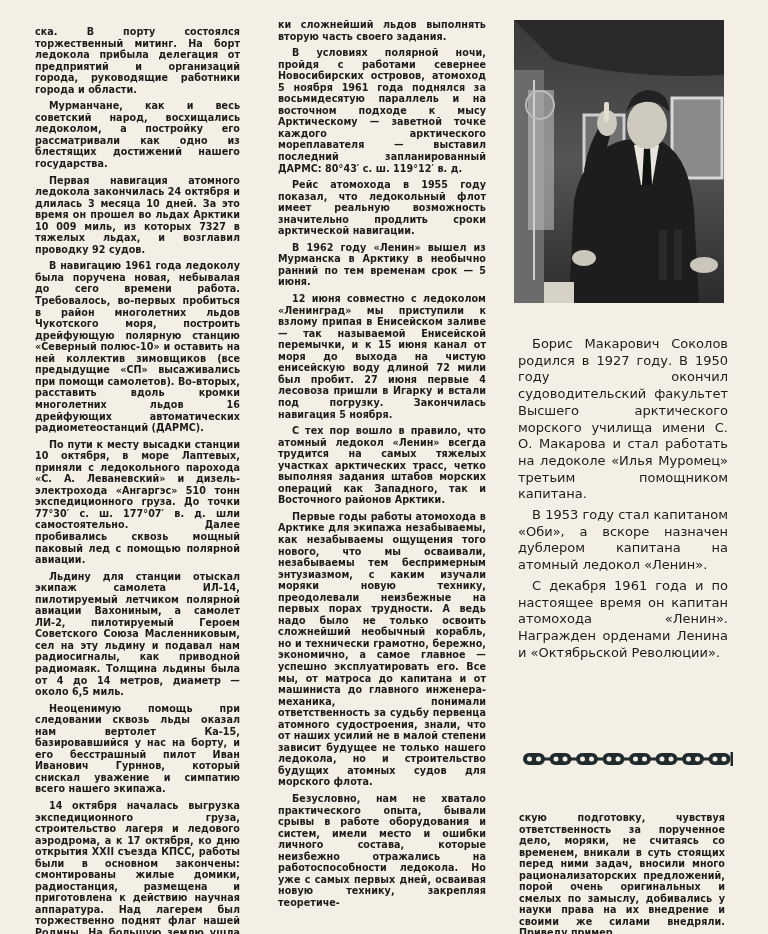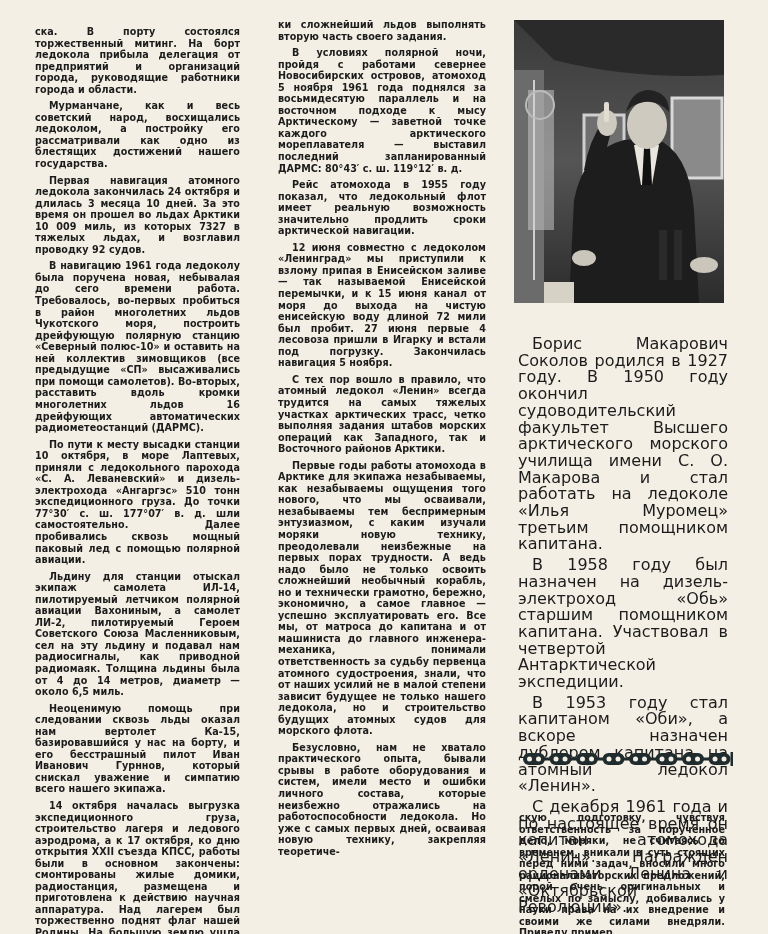--- a/index.html
+++ b/index.html
@@ -24,21 +24,21 @@
     font-weight: bold;
     font-size: 9.6px;
     line-height: 11.55px;
     letter-spacing: 0.05px;
   }
   #col1 { left: 35px; top: 26px; width: 205px; }
   #col2 { left: 278px; top: 19px; width: 208px; }
   #col3b { left: 519px; top: 812px; width: 206px; }
   #col3 {
     left: 518px; top: 336px; width: 210px;
-    font-size: 16px; line-height: 16.7px;
+    font-size: 13px; line-height: 16.7px;
     font-weight: normal;
   }
   #col3 p { text-indent: 14px; margin: 0 0 4px 0; }
 
   .photo {
     position: absolute;
     left: 514px; top: 20px; width: 210px; height: 283px;
     background: #2a2a2a;
     overflow: hidden;
   }
@@ -62,20 +62,21 @@
       <p>В навигацию 1961 года ледоколу была поручена новая, небывалая до сего времени работа. Требовалось, во-первых пробиться в район многолетних льдов Чукотского моря, построить дрейфующую полярную станцию «Северный полюс-10» и оставить на ней коллектив зимовщиков (все предыдущие «СП» высаживались при помощи самолетов). Во-вторых, расставить вдоль кромки многолетних льдов 16 дрейфующих автоматических радиометеостанций (ДАРМС).</p>
       <p>По пути к месту высадки станции 10 октября, в море Лаптевых, приняли с ледокольного парохода «С. А. Леваневский» и дизель-электрохода «Ангаргэс» 510 тонн экспедиционного груза. До точки 77°30′ с. ш. 177°07′ в. д. шли самостоятельно. Далее пробивались сквозь мощный паковый лед с помощью полярной авиации.</p>
       <p>Льдину для станции отыскал экипаж самолета ИЛ-14, пилотируемый летчиком полярной авиации Вахониным, а самолет ЛИ-2, пилотируемый Героем Советского Союза Масленниковым, сел на эту льдину и подавал нам радиосигналы, как приводной радиомаяк. Толщина льдины была от 4 до 14 метров, диаметр — около 6,5 миль.</p>
       <p>Неоценимую помощь при следовании сквозь льды оказал нам вертолет Ка-15, базировавшийся у нас на борту, и его бесстрашный пилот Иван Иванович Гурннов, который снискал уважение и симпатию всего нашего экипажа.</p>
       <p>14 октября началась выгрузка экспедиционного груза, строительство лагеря и ледового аэродрома, а к 17 октября, ко дню открытия XXII съезда КПСС, работы были в основном закончены: смонтированы жилые домики, радиостанция, размещена и приготовлена к действию научная аппаратура. Над лагерем был торжественно поднят флаг нашей Родины. На большую землю ушла первая радиограмма начальника станции «СП-10» Н. А. Корнилова. 24 октября закончили строительство ледового аэродрома. А на другой день моряки распрощались с коллективом станции «СП-10», пожелали им благополучного дрейфа и зимовки, и ледокол отправился вдоль кром-</p>
     </div>
   <div class="col col-bold" id="col2">
       <p class="noindent">ки сложнейший льдов выполнять вторую часть своего задания.</p>
       <p>В условиях полярной ночи, пройдя с работами севернее Новосибирских островов, атомоход 5 ноября 1961 года поднялся за восьмидесятую параллель и на восточном подходе к мысу Арктическому — заветной точке каждого арктического мореплавателя — выставил последний запланированный ДАРМС: 80°43′ с. ш. 119°12′ в. д.</p>
       <p>Рейс атомохода в 1955 году показал, что ледокольный флот имеет реальную возможность значительно продлить сроки арктической навигации.</p>
+      <p>В 1962 году «Ленин» вышел из Мурманска в Арктику в необычно ранний по тем временам срок — 5 июня.</p>
       <p>12 июня совместно с ледоколом «Ленинград» мы приступили к взлому припая в Енисейском заливе — так называемой Енисейской перемычки, и к 15 июня канал от моря до выхода на чистую енисейскую воду длиной 72 мили был пробит. 27 июня первые 4 лесовоза пришли в Игарку и встали под погрузку. Закончилась навигация 5 ноября.</p>
       <p>С тех пор вошло в правило, что атомный ледокол «Ленин» всегда трудится на самых тяжелых участках арктических трасс, четко выполняя задания штабов морских операций как Западного, так и Восточного районов Арктики.</p>
       <p>Первые годы работы атомохода в Арктике для экипажа незабываемы, как незабываемы ощущения того нового, что мы осваивали, незабываемы тем беспримерным энтузиазмом, с каким изучали моряки новую технику, преодолевали неизбежные на первых порах трудности. А ведь надо было не только освоить сложнейший необычный корабль, но и технически грамотно, бережно, экономично, а самое главное — успешно эксплуатировать его. Все мы, от матроса до капитана и от машиниста до главного инженера-механика, понимали ответственность за судьбу первенца атомного судостроения, знали, что от наших усилий не в малой степени зависит будущее не только нашего ледокола, но и строительство будущих атомных судов для морского флота.</p>
       <p>Безусловно, нам не хватало практического опыта, бывали срывы в работе оборудования и систем, имели место и ошибки личного состава, которые неизбежно отражались на работоспособности ледокола. Но уже с самых первых дней, осваивая новую технику, закрепляя теоретиче-</p>
     </div>
 
   <div class="photo">
     <svg viewBox="0 0 210 283" preserveAspectRatio="none">
       <defs>
         <linearGradient id="bg" x1="0" y1="0" x2="0" y2="1">
@@ -111,21 +112,20 @@
       <ellipse cx="70" cy="238" rx="12" ry="8" fill="#cbc6bb"></ellipse>
       <ellipse cx="190" cy="245" rx="14" ry="8" fill="#cbc6bb"></ellipse>
       <rect x="145" y="210" width="8" height="50" fill="#2a2a2a"></rect>
       <rect x="160" y="210" width="8" height="50" fill="#2a2a2a"></rect>
       <rect x="30" y="262" width="30" height="21" fill="#d6d2c6"></rect>
     </svg>
   </div>
 
   <div class="col" id="col3">
       <p>Борис Макарович Соколов родился в 1927 году. В 1950 году окончил судоводительский факультет Высшего арктического морского училища имени С. О. Макарова и стал работать на ледоколе «Илья Муромец» третьим помощником капитана.</p>
-      <p>В 1958 году был назначен на дизель-электроход «Обь» старшим помощником капитана. Участвовал в четвертой Антарктической экспедиции.</p>
       <p class="noindent">В 1953 году стал капитаном «Оби», а вскоре назначен дублером капитана на атомный ледокол «Ленин».</p>
       <p>С декабря 1961 года и по настоящее время он капитан атомохода «Ленин». Награжден орденами Ленина и «Октябрьской Революции».</p>
     </div>
 
   <div class="chain">
     <svg viewBox="0 0 212 22" id="chain-svg">
         <g>
           <rect x="2" y="5" width="22" height="12" rx="6" fill="#1f2b2c"></rect>
           <rect x="6" y="8.5" width="5" height="5" rx="2.5" fill="#f3efe4"></rect>
           <rect x="15" y="8.5" width="5" height="5" rx="2.5" fill="#f3efe4"></rect>

